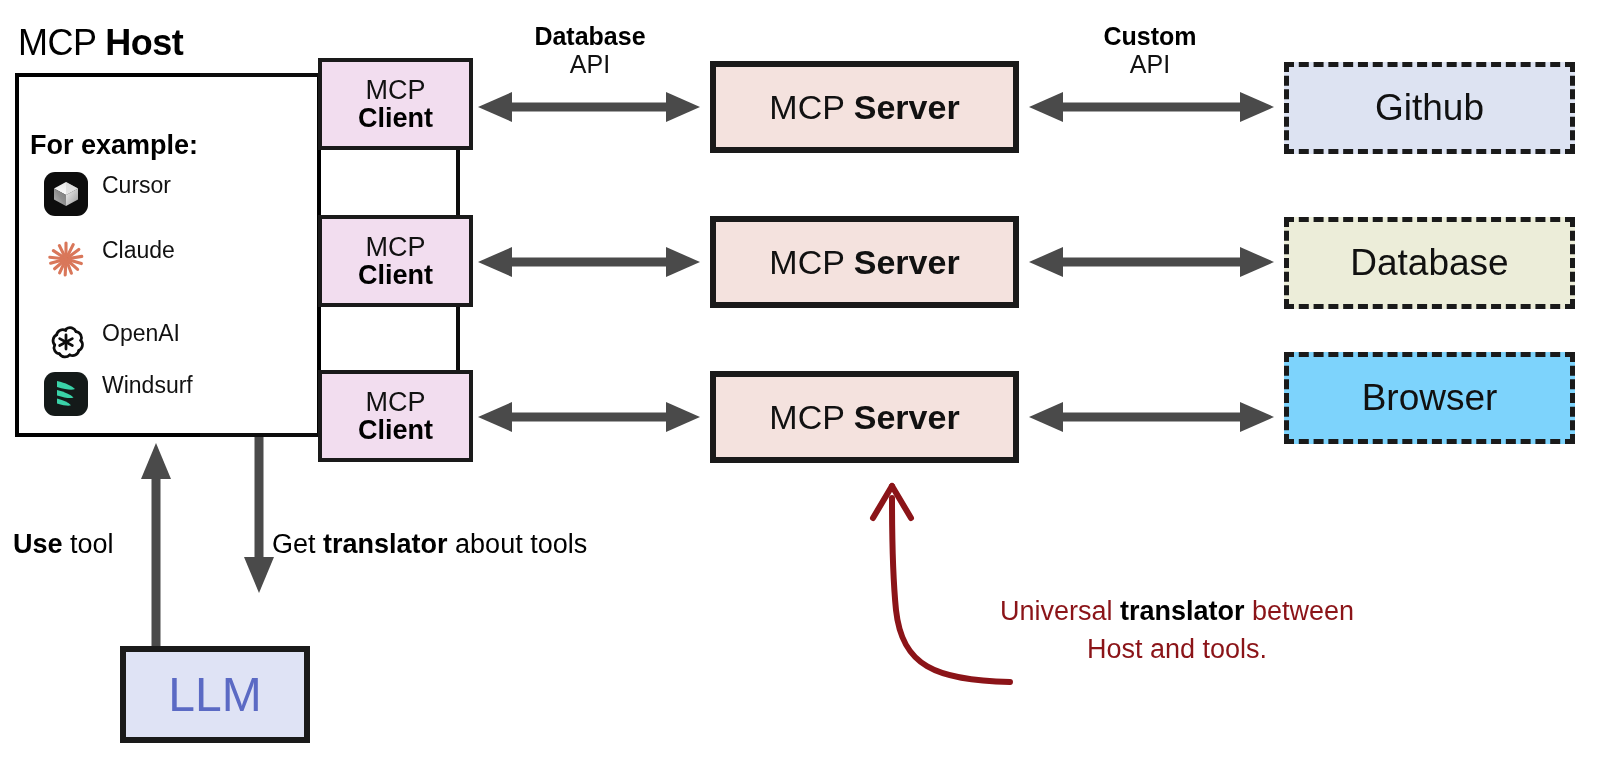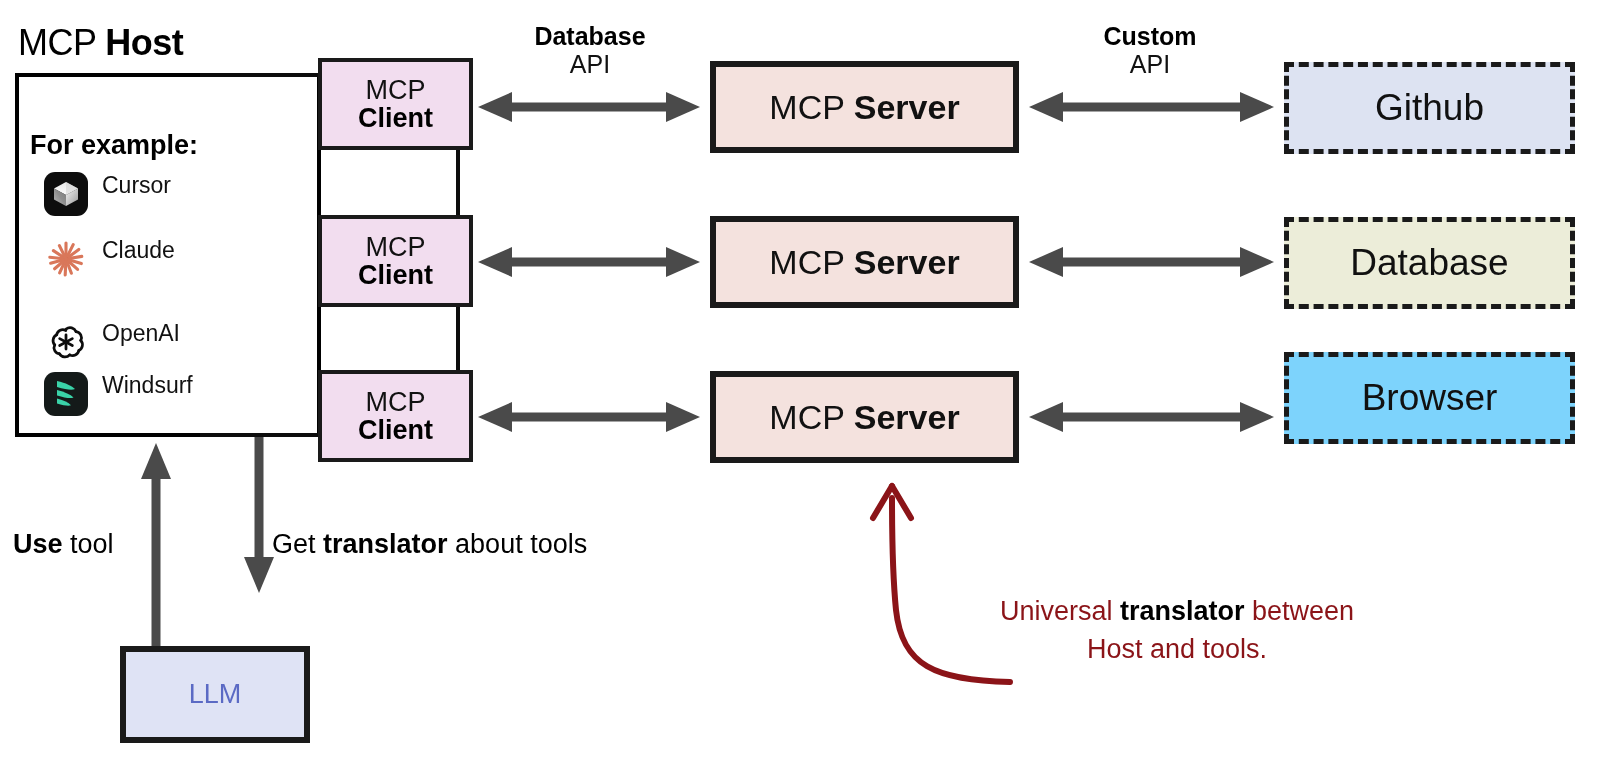--- a/index.html
+++ b/index.html
@@ -105,21 +105,21 @@
   
   #llm-box {
     position: absolute;
     left: 120px; top: 646px;
     width: 190px; height: 97px;
     background: #dfe3f5;
     border: 6px solid #1a1a1a;
     z-index: 4;
     display: flex; align-items: center; justify-content: center;
   }
-  #llm-box .txt { font-size: 27px; font-weight: 500; color: #5b6ac4; }
+  #llm-box .txt { font-size: 48px; font-weight: 500; color: #5b6ac4; }
 
   
   .vline { position: absolute; background: #0d0d0d; width: 4px; z-index: 2; }
   .hline { position: absolute; background: #0d0d0d; height: 4px; z-index: 2; }
 
   
   .arrow-h {
     position: absolute;
     height: 34px;
     z-index: 3;

